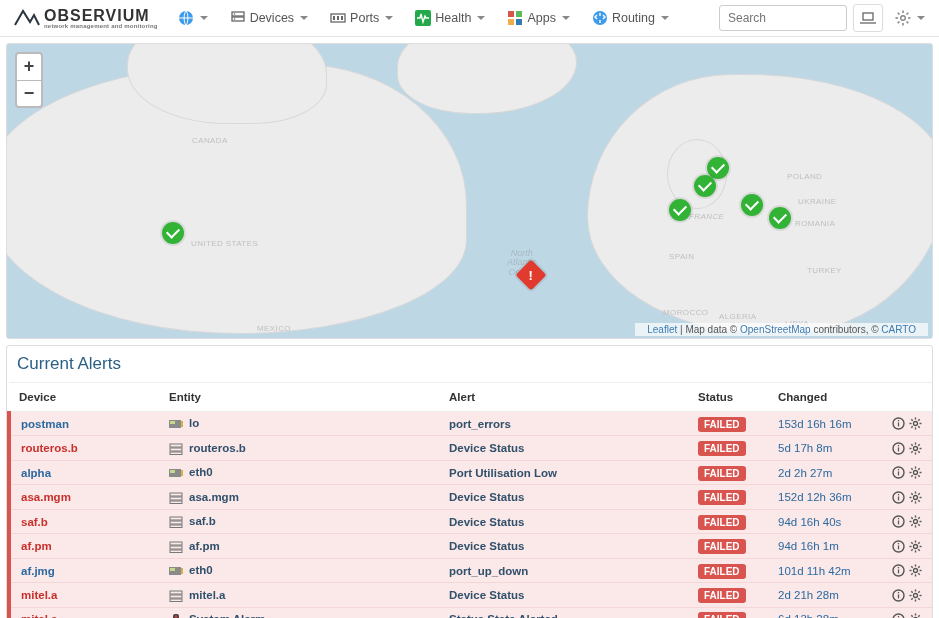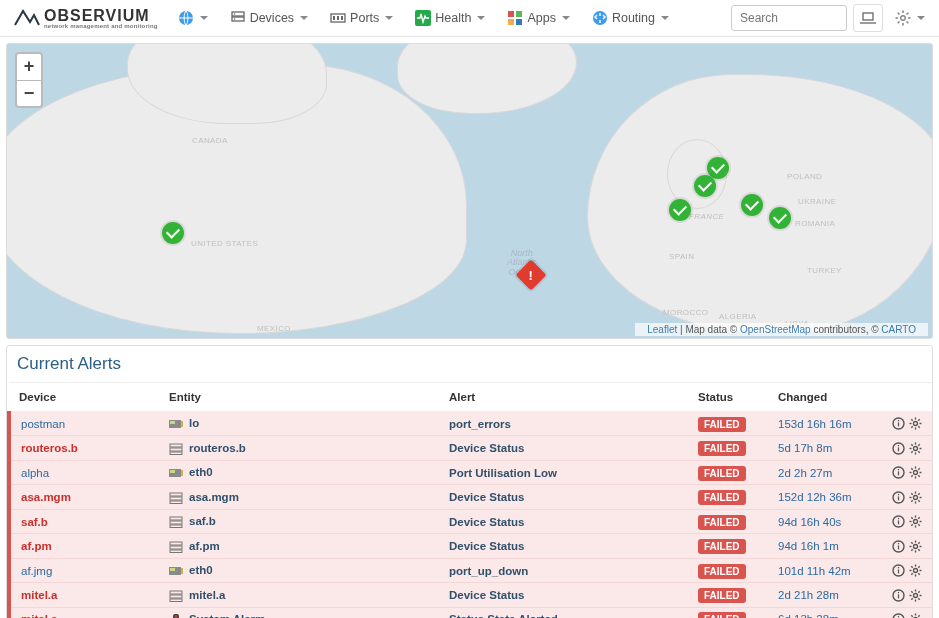--- a/index.html
+++ b/index.html
@@ -47,21 +47,21 @@
     border-right:4px solid transparent;
     border-top:4px solid #888;
     margin-left:2px;
   }
   .nav-spacer { flex:1; }
   .search-box {
     border:1px solid #ccc;
     border-radius:3px;
     padding:5px 8px;
     font-size:12px;
-    width:116px;
+    width:128px;
     color:#888;
   }
   .nav-iconbtn {
     width:30px; height:28px;
     border:1px solid #ddd;
     border-radius:3px;
     display:inline-flex; align-items:center; justify-content:center;
     color:#666; cursor:pointer;
   }
 
@@ -170,21 +170,21 @@
   }
   table.alerts tbody td {
     padding:5px 10px;
     border-top:1px solid #f5d6d6;
     background:#fbe8e8;
     vertical-align:middle;
   }
   table.alerts tbody tr td:first-child {
     border-left:4px solid #d9534f;
   }
-  .link-blue { color:#2b6aa0; font-weight:400; cursor:pointer; }
+  .link-blue { color:#2b6aa0; font-weight:700; cursor:pointer; }
   .link-red  { color:#c9302c; font-weight:600; cursor:pointer; }
   .link-dark { color:#30506b; font-weight:600; cursor:pointer; }
   .badge-failed {
     background:#d9534f;
     color:#fff;
     padding:2px 6px;
     border-radius:3px;
     font-size:10px;
     font-weight:600;
   }

